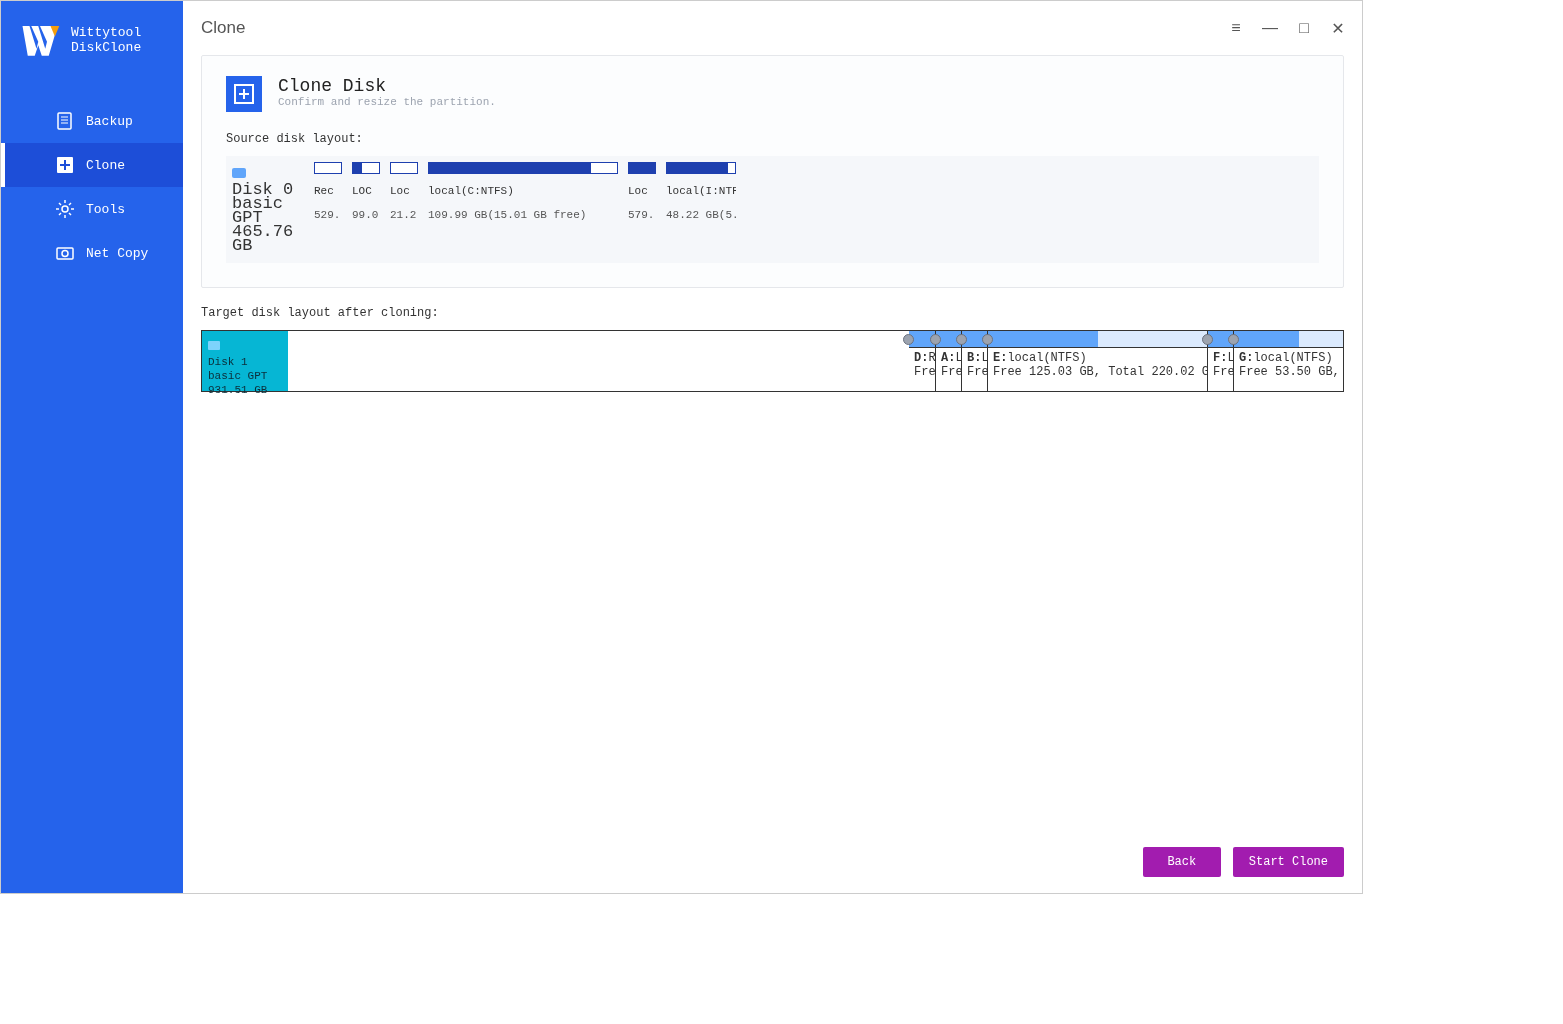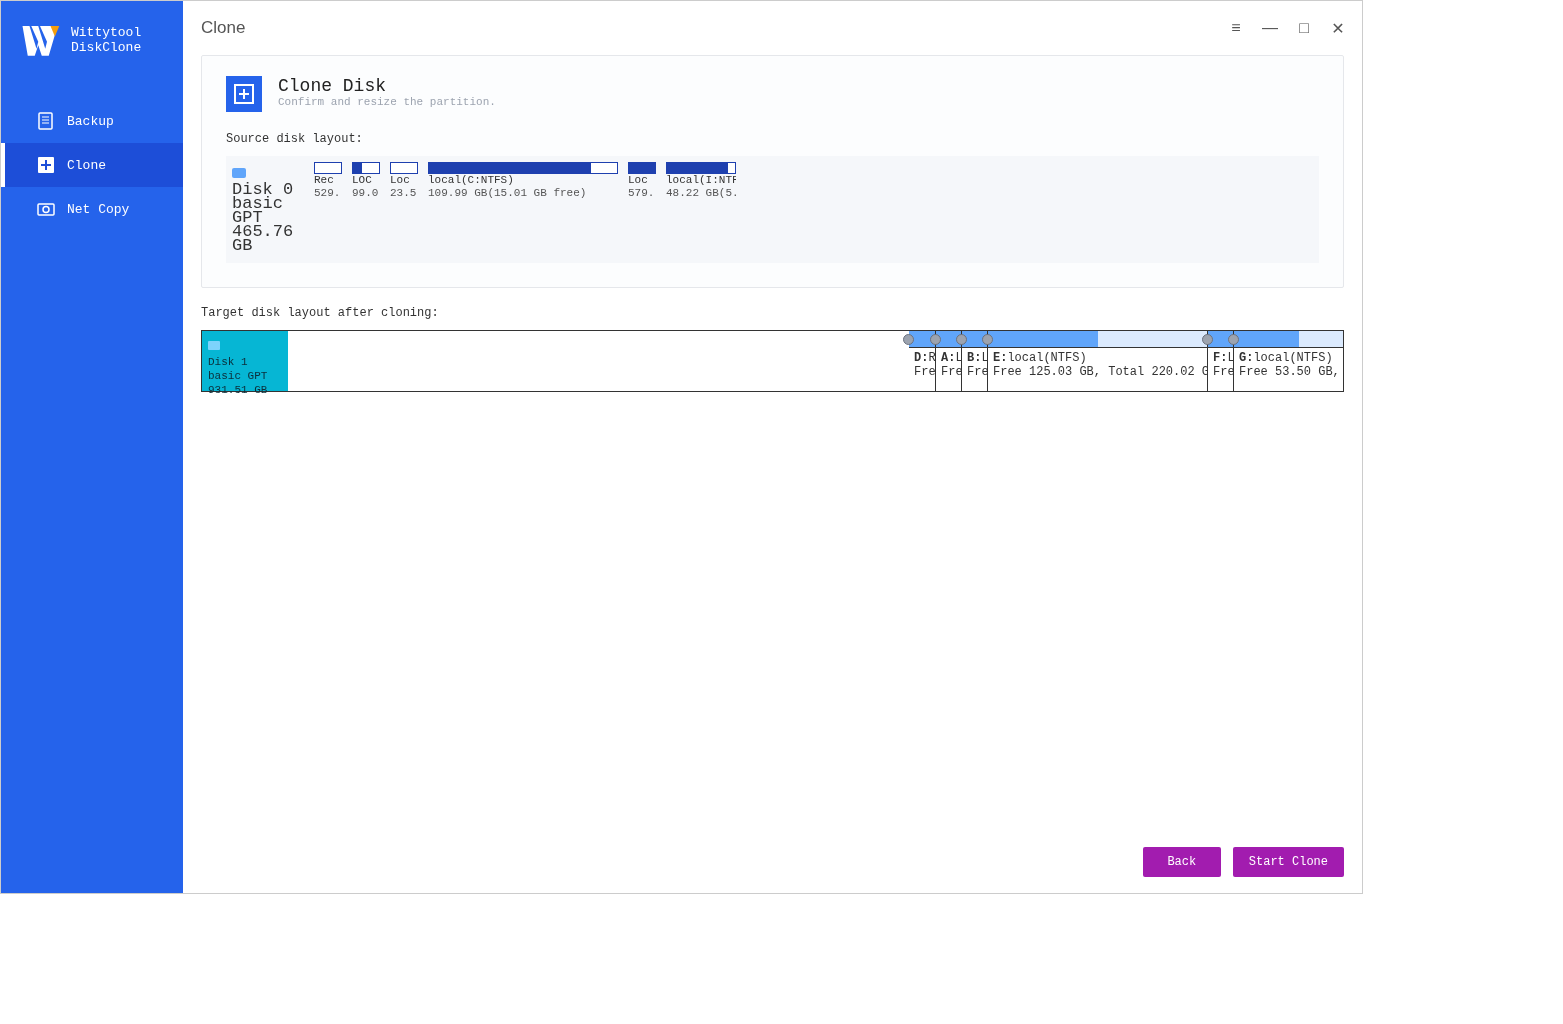--- a/index.html
+++ b/index.html
@@ -2,21 +2,21 @@
 <html><head>
 <meta charset="utf-8">
 <style>
 * { margin:0; padding:0; box-sizing:border-box; }
 body { font-family:"Segoe UI",Tahoma,sans-serif; font-size:12px; color:#333; background:#fff; width:1363px; height:894px; border:1px solid #ccc; overflow:hidden; position:relative; }
 .sidebar { position:absolute; left:0; top:0; width:182px; height:100%; background:#2563eb; color:#fff; }
 .logo { display:flex; align-items:center; gap:10px; padding:18px 12px 20px 18px; }
 .logo svg { width:42px; height:42px; }
 .logo-text { font-family:"Courier New",monospace; font-size:13px; line-height:15px; }
 .nav { margin-top:18px; }
-.nav-item { display:flex; align-items:center; gap:12px; height:44px; padding-left:36px; font-family:"Courier New",monospace; font-size:13px; cursor:pointer; }
+.nav-item { display:flex; align-items:center; gap:12px; height:44px; padding-left:55px; font-family:"Courier New",monospace; font-size:13px; cursor:pointer; }
 .nav-item.active { background:#1d4ed8; box-shadow:inset 4px 0 0 #fff; }
 .nav-ic { width:18px; height:18px; display:flex; align-items:center; justify-content:center; }
 .main { position:absolute; left:182px; top:0; right:0; bottom:0; display:flex; flex-direction:column; }
 .titlebar { height:54px; display:flex; align-items:center; justify-content:space-between; padding:0 16px; }
 .title { font-size:17px; color:#555; margin-left:2px; }
 .winctrl { display:flex; gap:18px; color:#555; }
 .winctrl span { cursor:pointer; font-size:16px; width:16px; text-align:center; }
 .content { flex:1; padding:0 18px 18px 18px; overflow:hidden; }
 .card { background:#fcfdfe; border:1px solid #e5e7eb; border-radius:2px; padding:20px 24px 24px 24px; margin-bottom:18px; }
 .hdr-row { display:flex; gap:16px; align-items:flex-start; margin-bottom:20px; }
@@ -25,21 +25,21 @@
 .hdr-ic div::before,.hdr-ic div::after { content:""; position:absolute; background:#fff; }
 .hdr-ic div::before { left:7px; top:3px; width:2px; height:10px; }
 .hdr-ic div::after { left:3px; top:7px; width:10px; height:2px; }
 .hdr-title { font-family:"Courier New",monospace; font-size:18px; color:#222; }
 .hdr-sub { font-family:"Courier New",monospace; font-size:11px; color:#9ca3af; }
 .section-label { font-family:"Courier New",monospace; font-size:12px; color:#333; margin:4px 0 10px 0; }
 .layout-row { display:flex; gap:10px; align-items:flex-start; background:#f5f7fa; padding:6px 10px 10px 0; }
 .disk-cell { width:78px; padding:6px 4px 0 6px; font-family:"Courier New",monospace; font-size:17px; line-height:14px; }
 .disk-cell .di { width:14px; height:10px; background:#60a5fa; border-radius:2px; margin-bottom:2px; display:inline-block; }
 .parts { flex:1; display:flex; gap:10px; }
-.part { display:flex; flex-direction:column; gap:0; overflow:hidden; }
+.part { display:flex; flex-direction:column; gap:11px; overflow:hidden; }
 .bar { height:12px; border:1px solid #1e40af; background:#fff; position:relative; }
 .bar .fill { position:absolute; left:0; top:0; bottom:0; background:#1e40af; }
 .plabel { font-family:"Courier New",monospace; font-size:11px; line-height:13px; white-space:nowrap; color:#333; }
 .pmeta { font-family:"Courier New",monospace; font-size:11px; color:#555; white-space:nowrap; }
 
 .target-wrap { margin-top:4px; }
 .trow { display:flex; height:62px; border:1px solid #333; }
 .tdisk { width:86px; background:#06b6d4; color:#0c2e3a; font-family:"Courier New",monospace; font-size:11px; line-height:14px; padding:10px 6px; }
 .tdisk .di2 { width:12px; height:9px; background:#7dd3fc; display:inline-block; border-radius:1px; margin-bottom:1px; }
 .tparts { flex:1; display:flex;justify-content:flex-end; }
@@ -86,20 +86,38 @@
             <rect x="1" y="1" width="16" height="16" rx="1" fill="#fff"></rect>
             <line x1="9" y1="4" x2="9" y2="14" stroke="#1d4ed8" stroke-width="2"></line>
             <line x1="4" y1="9" x2="14" y2="9" stroke="#1d4ed8" stroke-width="2"></line>
           </svg>
         </span>
       <span>Clone</span>
     </div>
     <div class="nav-item">
       <span class="nav-ic">
           <svg width="18" height="18" viewBox="0 0 18 18">
+            <circle cx="9" cy="9" r="3" fill="none" stroke="#fff" stroke-width="1.5"></circle>
+            <g stroke="#fff" stroke-width="1.5">
+              <line x1="9" y1="0" x2="9" y2="3"></line>
+              <line x1="9" y1="15" x2="9" y2="18"></line>
+              <line x1="0" y1="9" x2="3" y2="9"></line>
+              <line x1="15" y1="9" x2="18" y2="9"></line>
+              <line x1="3" y1="3" x2="5" y2="5"></line>
+              <line x1="13" y1="13" x2="15" y2="15"></line>
+              <line x1="3" y1="15" x2="5" y2="13"></line>
+              <line x1="13" y1="5" x2="15" y2="3"></line>
+            </g>
+          </svg>
+        </span>
+      <span>Tools</span>
+    </div>
+    <div class="nav-item">
+      <span class="nav-ic">
+          <svg width="18" height="18" viewBox="0 0 18 18">
             <rect x="1" y="4" width="16" height="11" rx="1" fill="none" stroke="#fff" stroke-width="1.5"></rect>
             <circle cx="9" cy="9.5" r="3" fill="none" stroke="#fff" stroke-width="1.5"></circle>
           </svg>
         </span>
       <span>Net Copy</span>
     </div>
   </div>
 </div>
 
 <div class="main">
@@ -146,21 +164,21 @@
                 <div class="fill" style="width:35%"></div>
               </div>
               <div class="plabel">LOC</div>
               <div class="pmeta">99.0</div>
             </div>
             <div class="part" style="width: 28px;">
               <div class="bar">
                 <div class="fill" style="width:0%"></div>
               </div>
               <div class="plabel">Loc</div>
-              <div class="pmeta">23.5</div>
+              <div class="pmeta">21.2</div>
             </div>
             <div class="part" style="width: 190px;">
               <div class="bar">
                 <div class="fill" style="width:86%"></div>
               </div>
               <div class="plabel">local(C:NTFS)</div>
               <div class="pmeta">109.99 GB(15.01 GB  free)</div>
             </div>
             <div class="part" style="width: 28px;">
               <div class="bar">

